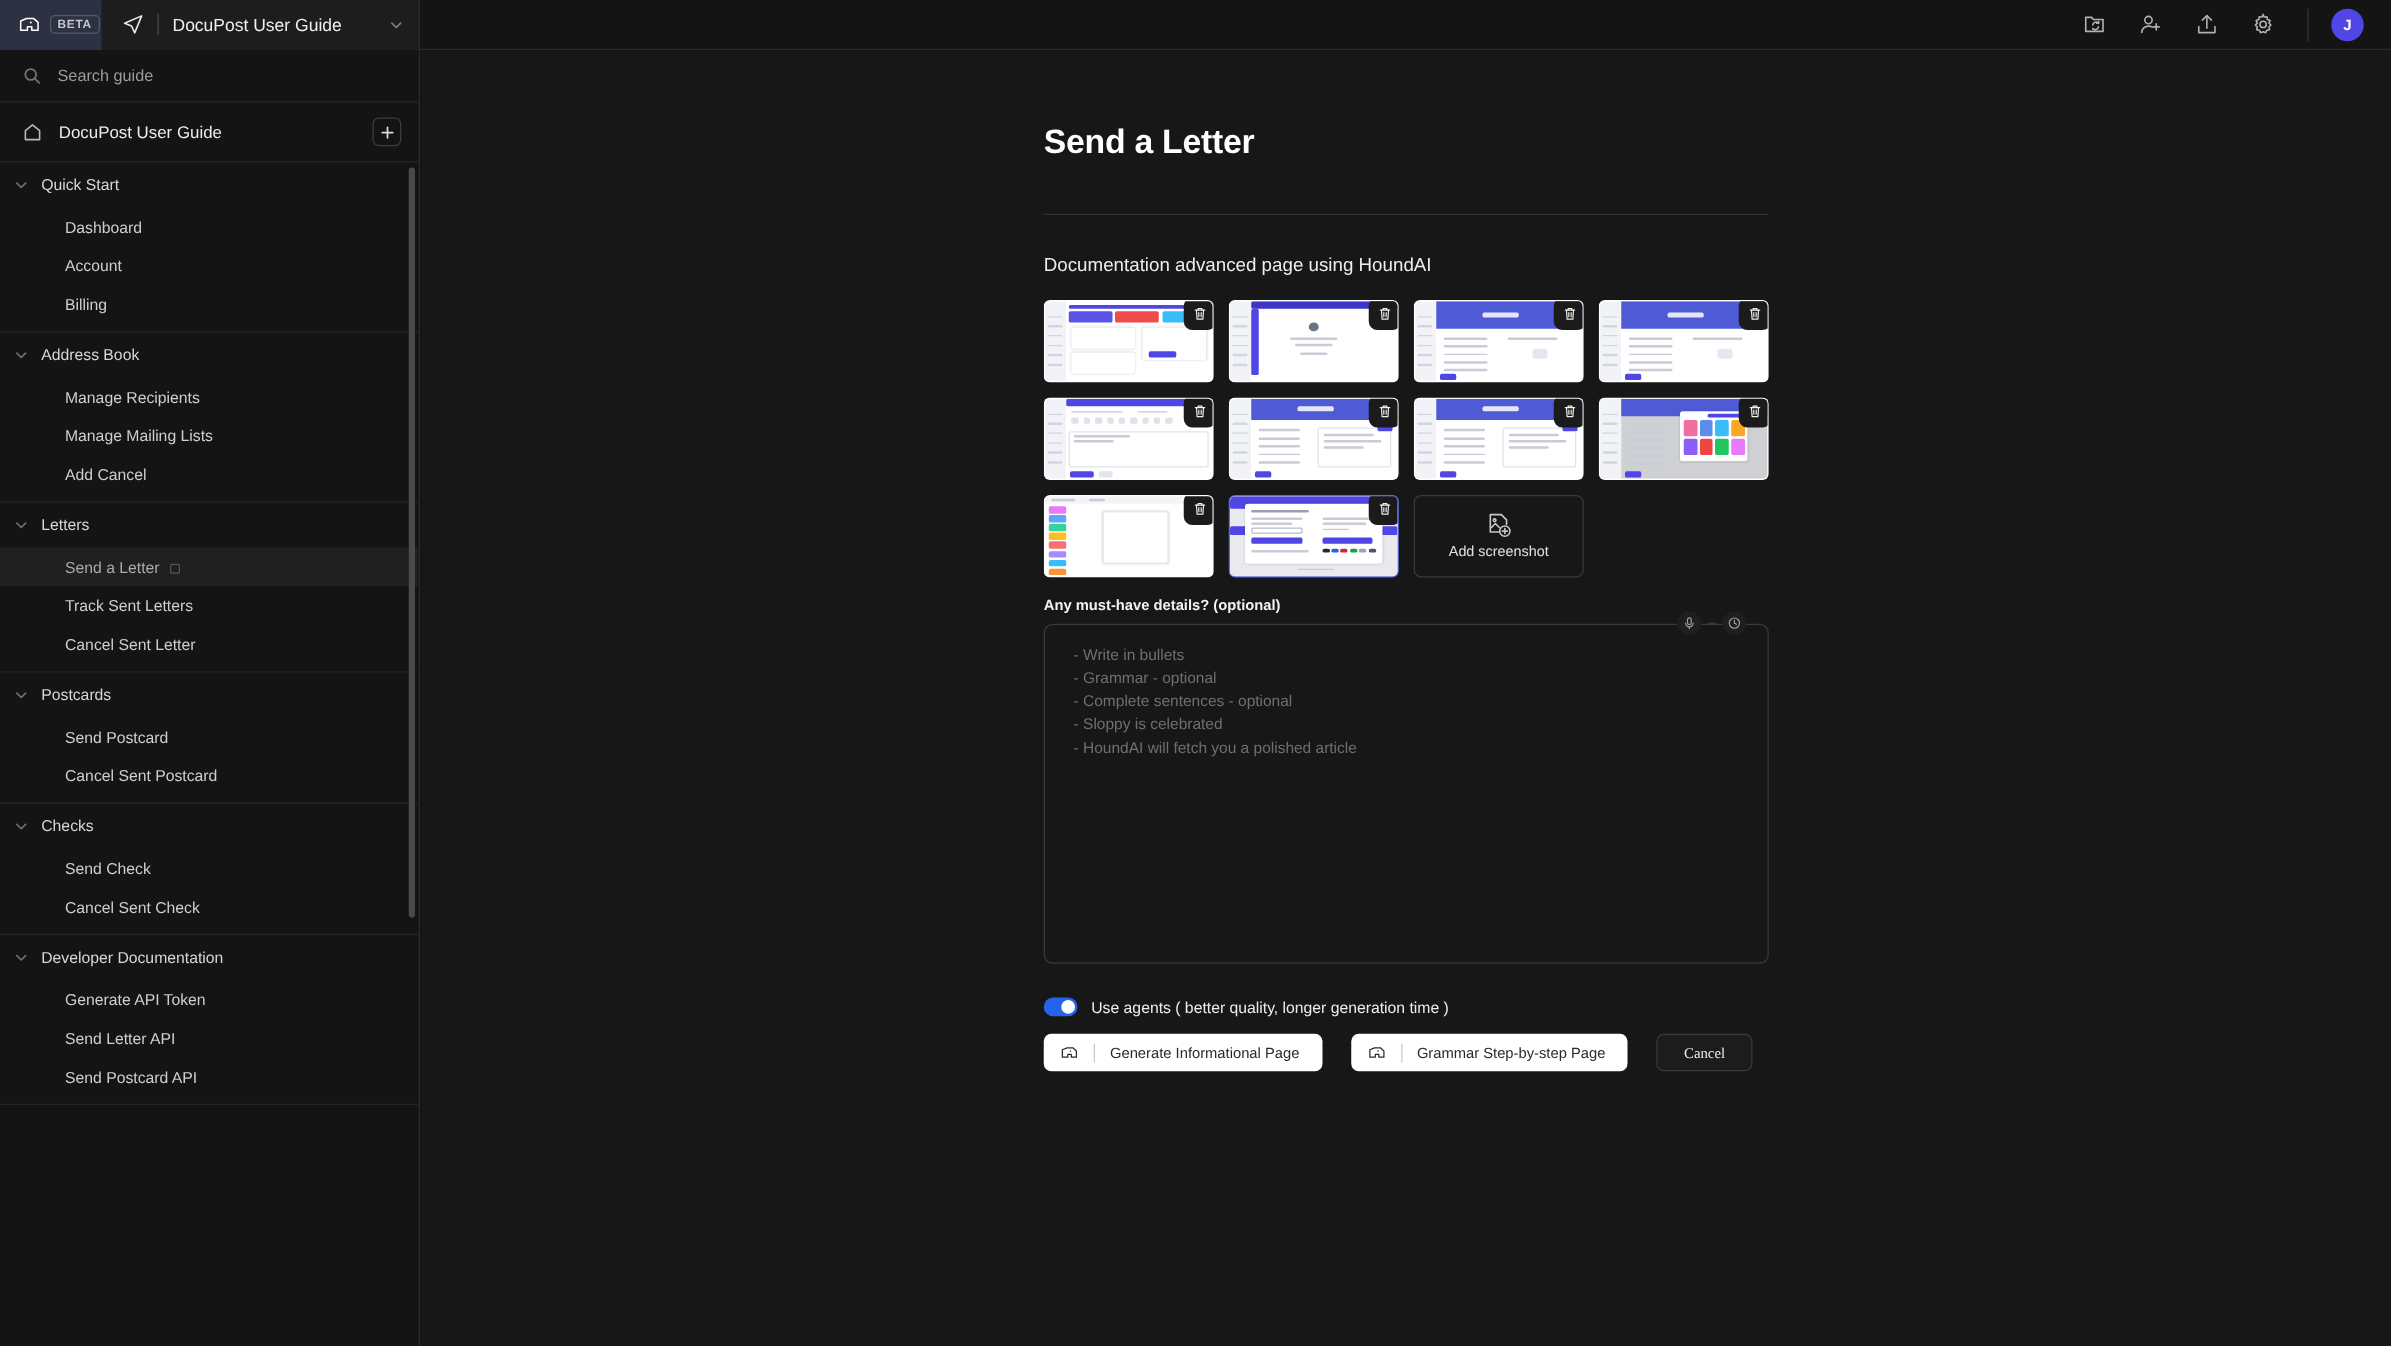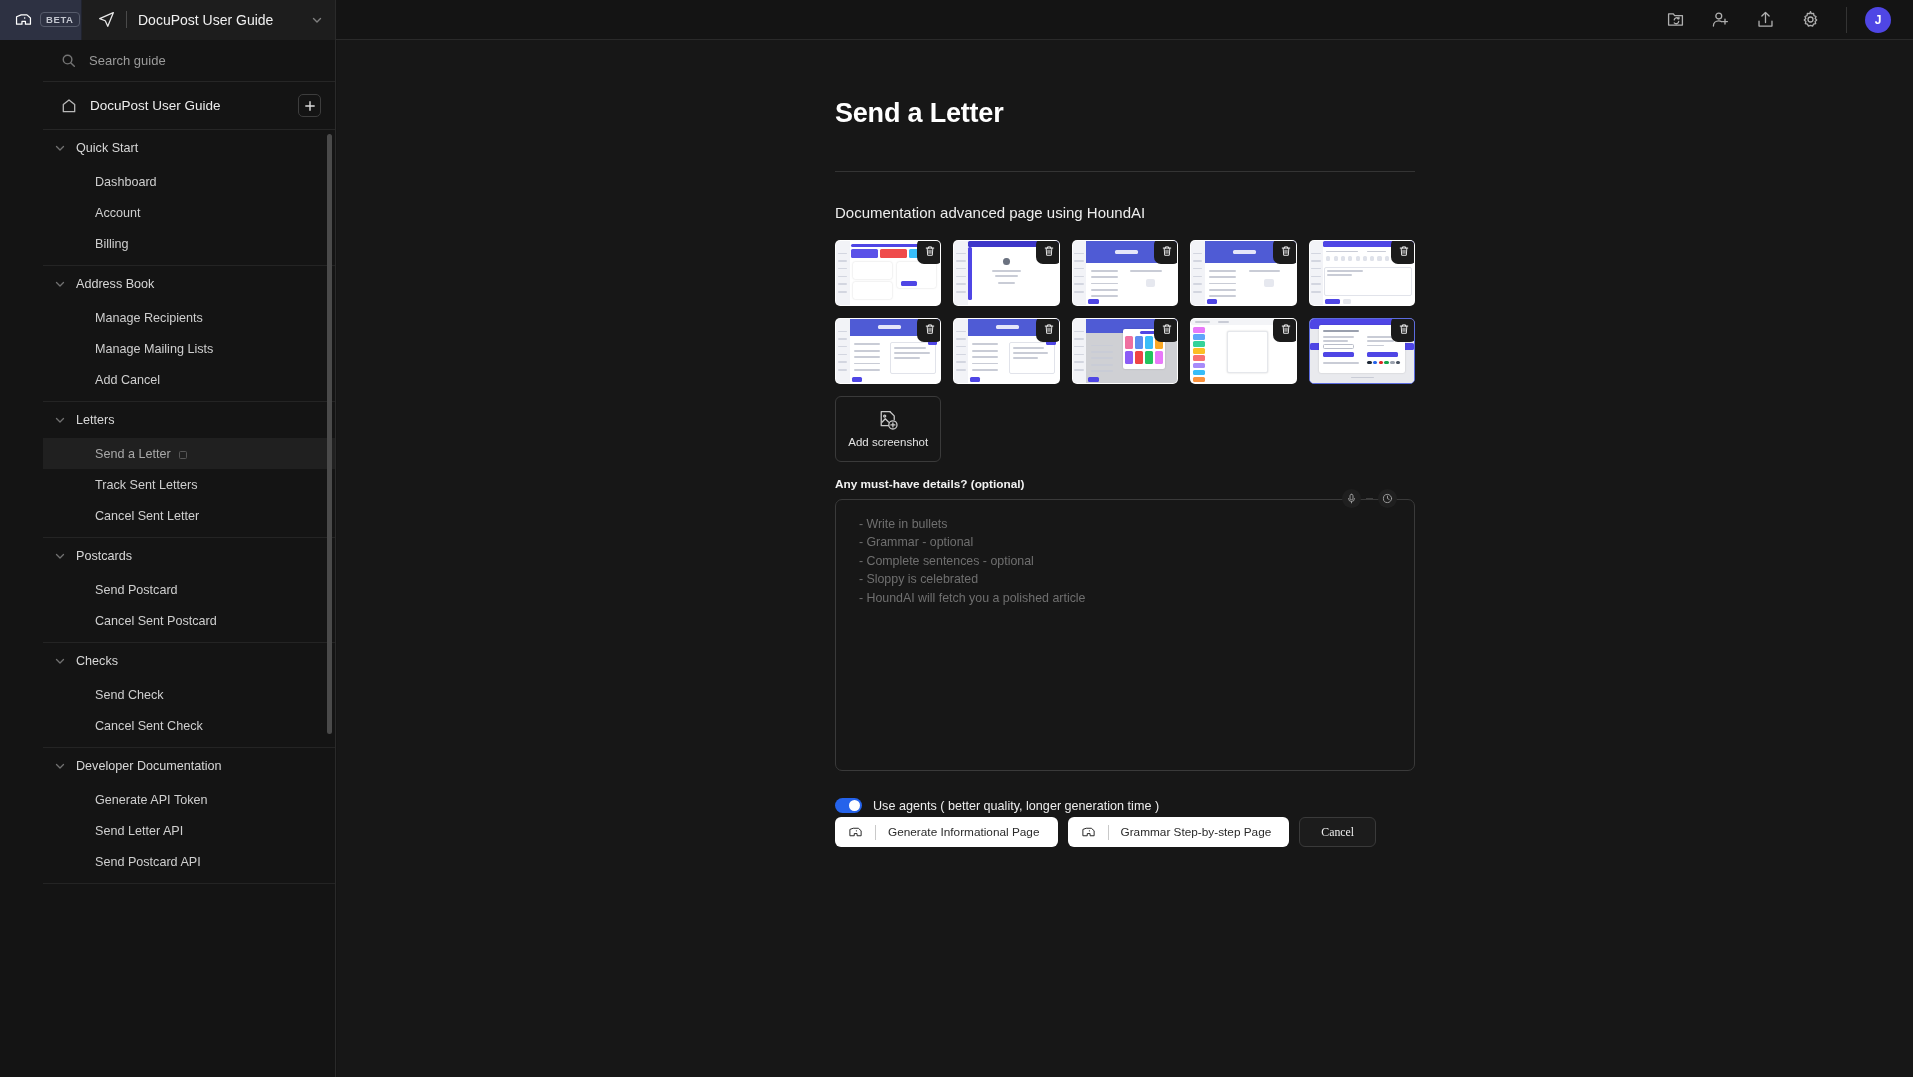--- a/index.html
+++ b/index.html
@@ -56,21 +56,20 @@
     display:flex; align-items:center; justify-content:center;
     cursor:pointer; margin-left:-8px;
   }
 
   
   .sidebar{
     position:absolute; top:40px; left:0; width:336px; height:1037px;
     background:#141414;
     border-right:1px solid #2a2a2a;
     overflow:hidden;
-    padding-left:43px;
   }
   .search-row{
     height:42px; display:flex; align-items:center; gap:13px;
     padding:0 18px; border-bottom:1px solid #262626;
   }
   .search-icon{ width:15px; height:15px; opacity:.62; flex:0 0 15px; }
   .search-ph{ font-size:13px; color:#9b9b9b; }
 
   .home-row{
     height:48px; display:flex; align-items:center; gap:13px;
@@ -117,21 +116,21 @@
     width:1576px; height:1037px;
     background:#171717;
     overflow:hidden;
   }
   .content{ width:580px; margin:0 0 0 498px; padding-top:58px; }
   .page-title{ font-size:27px; font-weight:700; color:#fff; letter-spacing:-.2px; }
   .title-rule{ height:1px; background:#343434; margin:42px 0 0; }
   .section-title{ font-size:15px; color:#ededed; margin:32px 0 19px; font-weight:400; }
 
   
-  .thumb-grid{ display:grid; grid-template-columns:repeat(5,1fr); gap:12px 12px; }
+  .thumb-grid{ display:grid; grid-template-columns:repeat(4,1fr); gap:12px 12px; }
   .thumb{
     position:relative; height:66px; border-radius:5px;
     background:#fff; overflow:hidden; cursor:pointer;
     border:1px solid transparent;
   }
   .thumb.selected{ border:1.5px solid #5b6bdf; }
   .thumb-inner{ position:absolute; inset:0; }
   .trash-btn{
     position:absolute; top:-3px; right:-3px;
     width:26px; height:26px; border-radius:7px;
@@ -184,21 +183,21 @@
   .toggle{
     width:27px; height:15px; border-radius:8px; background:#2563eb;
     position:relative; cursor:pointer; flex:0 0 27px;
   }
   .toggle .knob{
     position:absolute; top:2px; right:2px; width:11px; height:11px;
     border-radius:50%; background:#fff;
   }
   .agents-label{ font-size:12.6px; color:#ededed; }
 
-  .btn-row{ display:flex; align-items:flex-end; gap:10px; margin-top:4px; }
+  .btn-row{ display:flex; align-items:flex-end; gap:23px; margin-top:14px; }
   .btn-white{
     height:30px; background:#fff; color:#2a2a2a;
     border-radius:6px; display:flex; align-items:center;
     padding:0 18px 0 13px; gap:12px; font-size:11.8px; cursor:pointer;
     border:none;
   }
   .btn-white svg{ width:15px; height:14px; flex:0 0 15px; }
   .btn-div{ width:1px; height:15px; background:#c9c9c9; }
   .btn-ghost{
     height:30px; background:#1c1c1c; color:#ededed;

